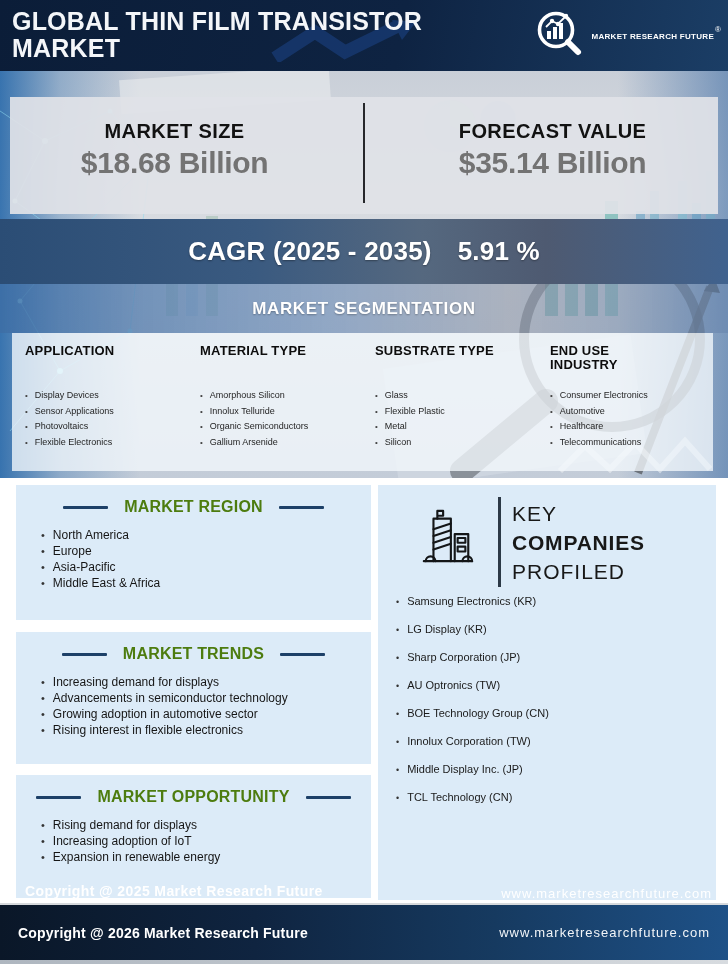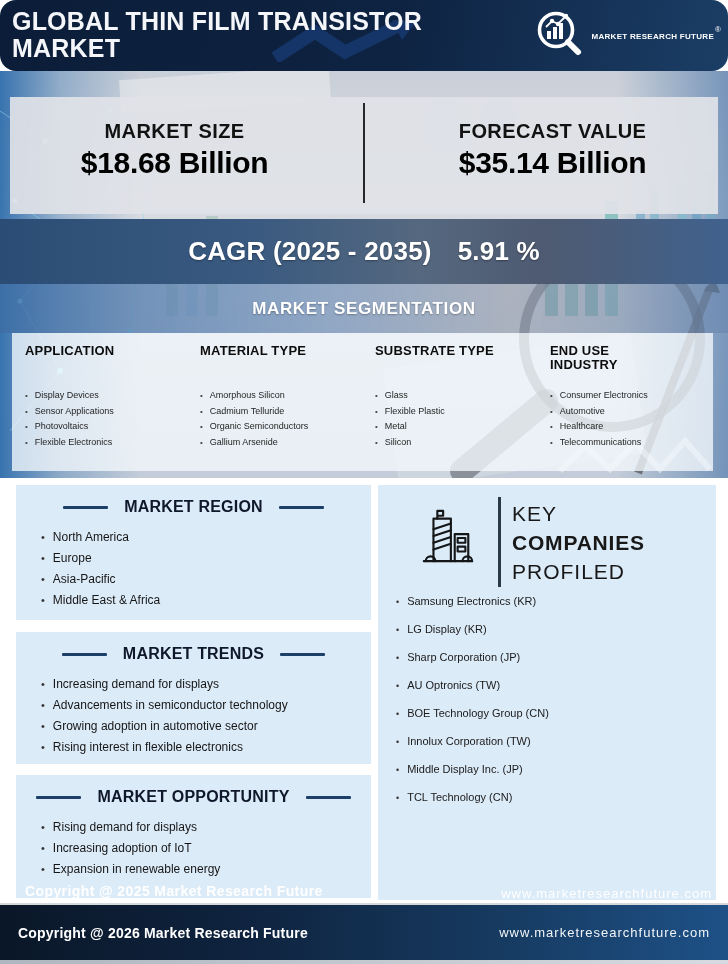--- a/index.html
+++ b/index.html
@@ -2,42 +2,42 @@
 <html><head>
 <meta charset="utf-8">
 <style>
   * { margin:0; padding:0; box-sizing:border-box; }
   html,body { background:#ffffff; }
   body { font-family:"Liberation Sans","DejaVu Sans",sans-serif; }
   .page { position:relative; width:728px; height:964px; overflow:hidden; background:#ffffff; margin:0 auto; }
 
   
   .header { position:absolute; left:0; top:0; width:728px; height:71px;
-    background:linear-gradient(100deg,#0b1d38 0%,#0e2342 55%,#1b3e66 100%);border-radius:16px; }
+    background:linear-gradient(100deg,#0b1d38 0%,#0e2342 55%,#1b3e66 100%); }
   .header svg.watermark { position:absolute; left:270px; top:18px; opacity:.55; }
   .title { position:absolute; left:12px; top:8px; color:#f4f6f9; font-size:25px; font-weight:bold;
     line-height:27px; letter-spacing:.2px; z-index:2; }
   .logo { position:absolute; right:8px; top:10px; display:flex; align-items:center; gap:7px; z-index:2;text-align:center; }
   .logo .brand { color:#ffffff; font-size:8px; font-weight:bold; letter-spacing:.3px; white-space:nowrap; }
   .logo .reg { color:#ffffff; font-size:8px; position:relative; top:-7px; left:1px; }
 
   
   .hero { position:absolute; left:0; top:71px; width:728px; height:407px;
     background:
       linear-gradient(90deg, rgba(40,105,170,.9) 0px, rgba(40,105,170,.35) 60px, rgba(40,105,170,0) 140px),
       linear-gradient(270deg, rgba(50,100,160,.55) 0px, rgba(50,100,160,0) 110px),
       linear-gradient(180deg,#c9cfd8 0%,#d9dce1 30%,#ccd3dc 72%,#c3ccd8 100%); }
   .hero-deco { position:absolute; left:0; top:0; }
 
   .stats-panel { position:absolute; left:10px; top:26px; width:708px; height:117px;
     background:rgba(224,226,231,.93); display:flex;gap:48px; }
   .stat { width:353px; text-align:center; }
   .stat.right { width:355px; }
   .stat .lab { margin-top:23px; font-size:20px; font-weight:bold; color:#121212; letter-spacing:.4px; }
-  .stat .val { margin-top:3px; font-size:30px; font-weight:bold; color:#000000; letter-spacing:-.3px; }
+  .stat .val { margin-top:3px; font-size:30px; font-weight:bold; color:#737373; letter-spacing:-.3px; }
   .stats-divider { position:absolute; left:353px; top:6px; width:2px; height:100px; background:#26272b; }
 
   .cagr-band { position:absolute; left:0; top:148px; width:728px; height:65px;
     background:linear-gradient(90deg,#2b4d75 0%,#3a5a80 35%,#55687f 58%,#4e5a71 75%,#40628e 100%);
     display:flex; align-items:center; justify-content:center; gap:26px; }
   .cagr-band .cagr-label, .cagr-band .cagr-value { color:#ffffff; font-size:26px; font-weight:bold; letter-spacing:.2px;
     text-shadow:0 1px 2px rgba(0,0,0,.35); }
 
   .seg-strip { position:absolute; left:0; top:213px; width:728px; height:49px;
     background:linear-gradient(90deg, rgba(62,110,165,.80), rgba(115,145,185,.68) 45%, rgba(148,156,172,.62) 70%, rgba(105,135,175,.66));
@@ -50,23 +50,23 @@
   .seg-col .hd { font-size:13px; font-weight:bold; color:#0d0d0d; letter-spacing:.2px; line-height:14px; height:30px; }
   .seg-col .hd.wrap { width:95px; }
   .seg-col .list { margin-top:14px; }
   .seg-col .li { font-size:9px; color:#1e1e1e; line-height:15.5px; }
   .seg-col .li .b { font-size:8px; color:#444; margin-right:7px; }
 
   
   .panel { position:absolute; background:#dcebf8; }
   .sec-title-row { display:flex; align-items:center; justify-content:center; gap:16px; padding-top:13px; }
   .dash { width:45px; height:3px; background:#1d4068; border-radius:1px; }
-  .sec-title { font-size:16px; font-weight:bold; color:#0f172a; letter-spacing:.2px; }
+  .sec-title { font-size:16px; font-weight:bold; color:#4d7c0f; letter-spacing:.2px; }
   .sec-list { margin:11px 0 0 25px; }
-  .sec-list .li { font-size:12px; color:#161616; line-height:21px; }
+  .sec-list .li { font-size:12px; color:#161616; line-height:16px; }
   .sec-list .li .b { margin-right:8px; color:#333; font-size:11px; }
 
   .panel-region { left:16px; top:485px; width:355px; height:135px; }
   .panel-trends { left:16px; top:632px; width:355px; height:132px; }
   .panel-opportunity { left:16px; top:775px; width:355px; height:123px; }
   .panel-companies { left:378px; top:485px; width:338px; height:415px; }
 
   .co-head { position:absolute; left:0; top:12px; width:338px; height:95px; }
   .co-icon { position:absolute; left:40px; top:10px; }
   .co-divider { position:absolute; left:120px; top:0; width:2.5px; height:90px; background:#2c3947; }
@@ -206,21 +206,21 @@
             <div class="li"><span class="b">•</span><span class="t">Display Devices</span></div>
             <div class="li"><span class="b">•</span><span class="t">Sensor Applications</span></div>
             <div class="li"><span class="b">•</span><span class="t">Photovoltaics</span></div>
             <div class="li"><span class="b">•</span><span class="t">Flexible Electronics</span></div>
           </div>
       </div>
       <div class="seg-col" style="left:188px">
         <div class="hd">MATERIAL TYPE</div>
         <div class="list">
             <div class="li"><span class="b">•</span><span class="t">Amorphous Silicon</span></div>
-            <div class="li"><span class="b">•</span><span class="t">Cadmium Telluride</span></div>
+            <div class="li"><span class="b">•</span><span class="t">Innolux Telluride</span></div>
             <div class="li"><span class="b">•</span><span class="t">Organic Semiconductors</span></div>
             <div class="li"><span class="b">•</span><span class="t">Gallium Arsenide</span></div>
           </div>
       </div>
       <div class="seg-col" style="left:538px">
         <div class="hd wrap">END USE INDUSTRY</div>
         <div class="list">
             <div class="li"><span class="b">•</span><span class="t">Consumer Electronics</span></div>
             <div class="li"><span class="b">•</span><span class="t">Automotive</span></div>
             <div class="li"><span class="b">•</span><span class="t">Healthcare</span></div>

